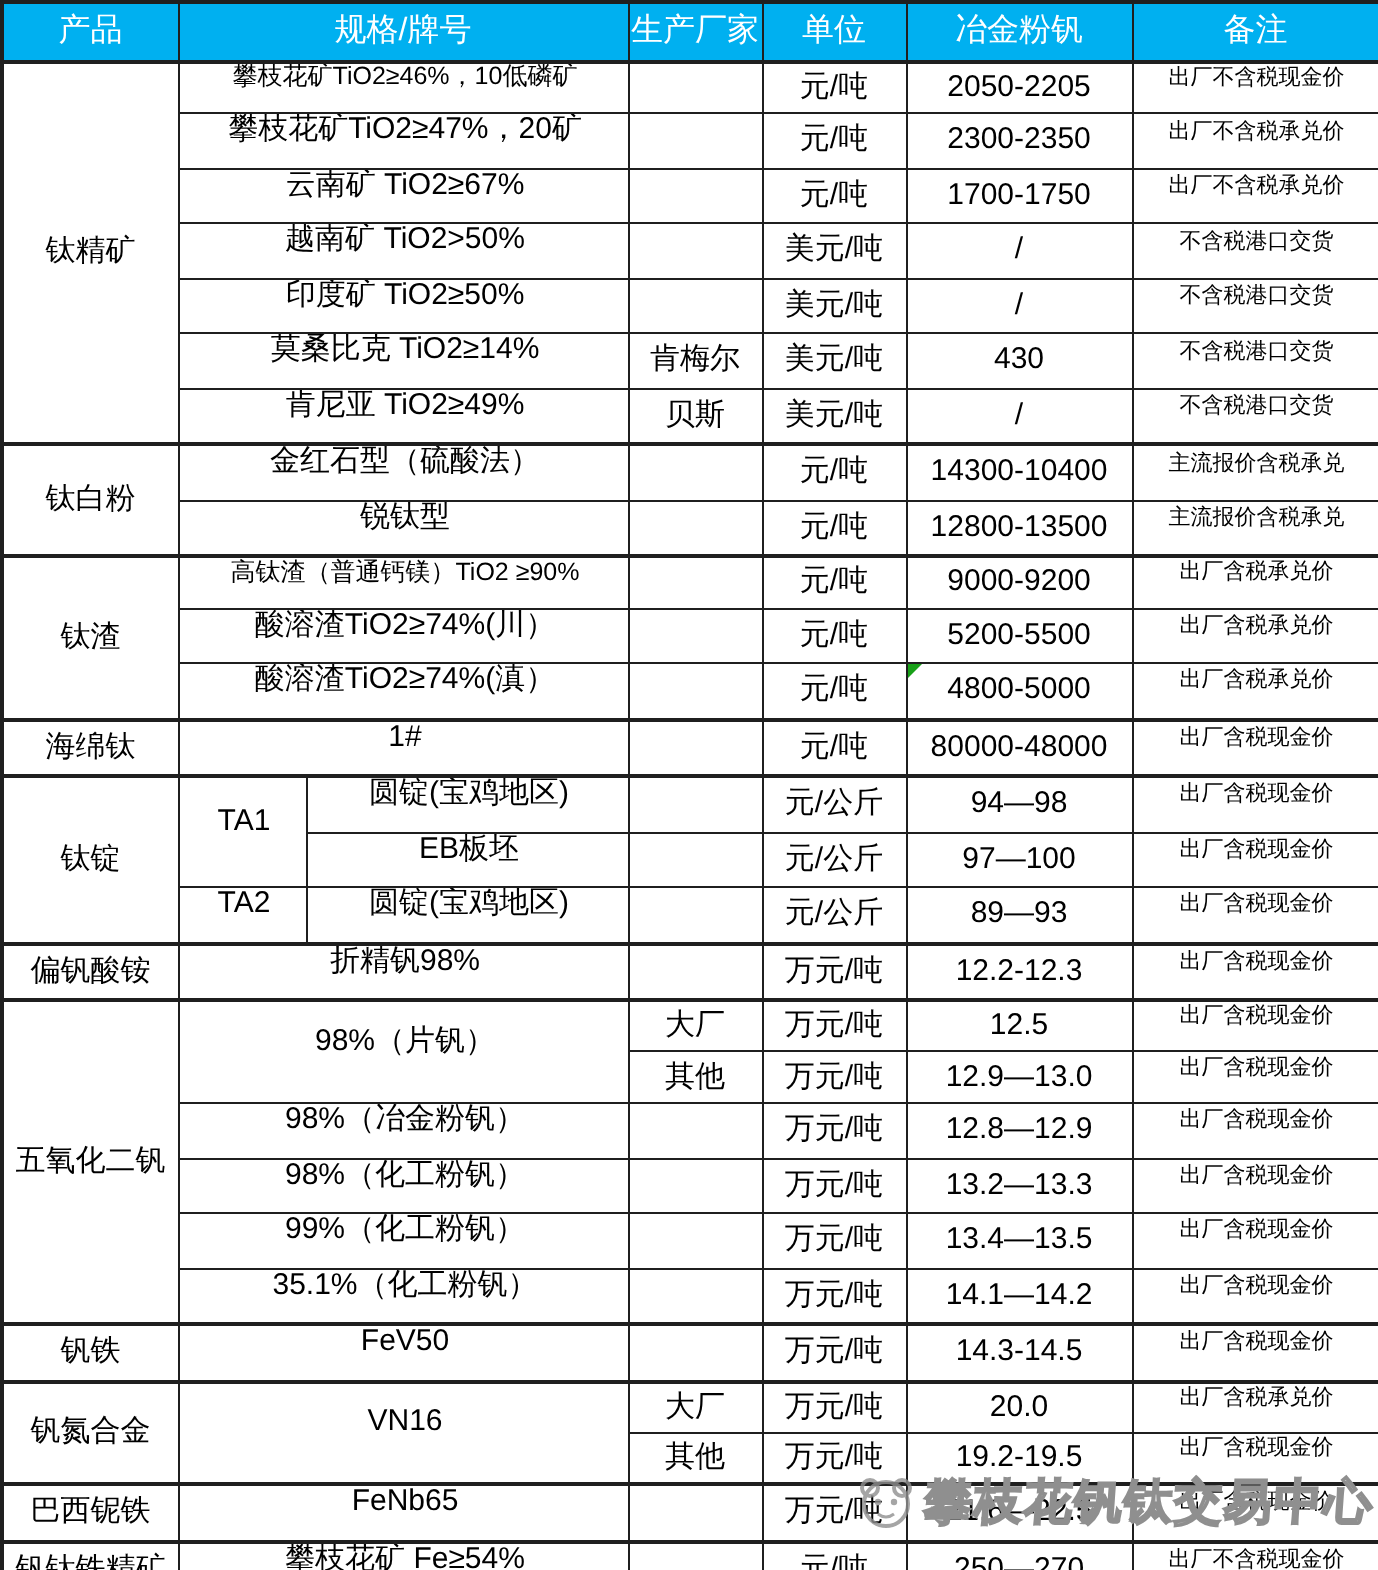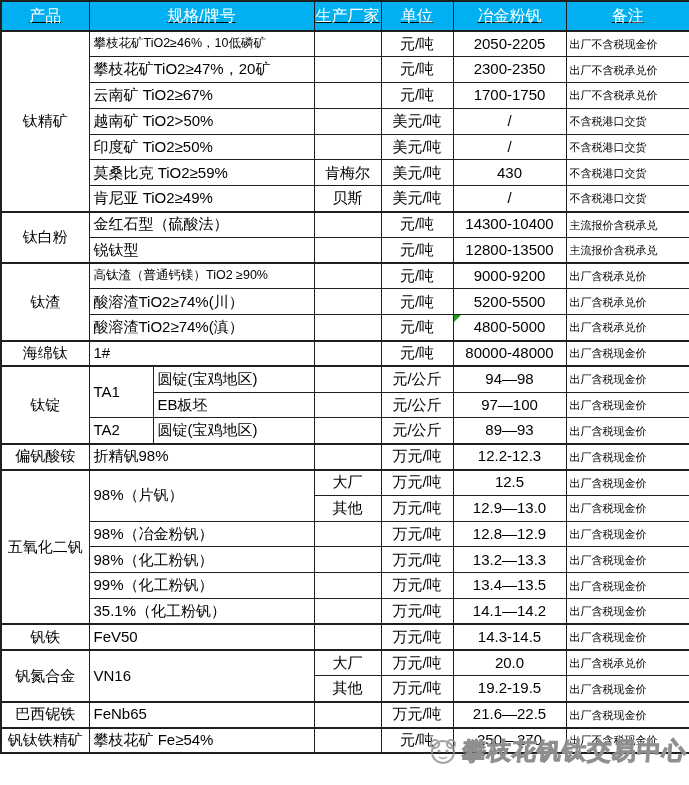--- a/index.html
+++ b/index.html
@@ -11,31 +11,31 @@
   }
   table.price-table {
     border-collapse:collapse; table-layout:fixed;
     width:689px; border:2px solid var(--border,#1f1f1f);
   }
   th, td {
     border:1px solid var(--border,#1f1f1f);
     overflow:hidden; white-space:nowrap;
     line-height:1.1;
   }
-  thead tr { height:30px;text-decoration:underline; }
+  thead tr { height:30px; }
   tbody tr { height:25.8px; }
   th {
     background:var(--header-bg,#00b0f0);
     color:var(--header-text,#ffffff);
     font-weight:400; font-size:16px; text-align:center;
     border-bottom:2px solid var(--border,#1f1f1f);
   }
   td { font-size:15px; text-align:center; padding:0 1px; }
   td.col-spec, td.col-spec1, td.col-spec2, td.col-note {
-    text-align:left; padding:0 2px 0 4px;
+    text-align:center; padding:0 2px 10px 4px;
   }
   td.col-note { font-size:11px; padding-left:3px; }
   td.small { font-size:12.5px; }
   tr.sec > td { border-top:2px solid var(--border,#1f1f1f); }
   td.comment { position:relative; }
   td.comment::before {
     content:""; position:absolute; top:0; left:0; width:0; height:0;
     border-top:7px solid var(--marker,#18a018);
     border-right:7px solid transparent;
   }
@@ -107,21 +107,21 @@
         <td class="col-note">不含税港口交货</td>
       </tr>
       <tr>
         <td colspan="2" class="col-spec">印度矿 TiO2≥50%</td>
         <td class="col-maker"></td>
         <td class="col-unit">美元/吨</td>
         <td class="col-price">/</td>
         <td class="col-note">不含税港口交货</td>
       </tr>
       <tr>
-        <td colspan="2" class="col-spec">莫桑比克 TiO2≥59%</td>
+        <td colspan="2" class="col-spec">莫桑比克 TiO2≥14%</td>
         <td class="col-maker">肯梅尔</td>
         <td class="col-unit">美元/吨</td>
         <td class="col-price">430</td>
         <td class="col-note">不含税港口交货</td>
       </tr>
       <tr>
         <td colspan="2" class="col-spec">肯尼亚 TiO2≥49%</td>
         <td class="col-maker">贝斯</td>
         <td class="col-unit">美元/吨</td>
         <td class="col-price">/</td>

